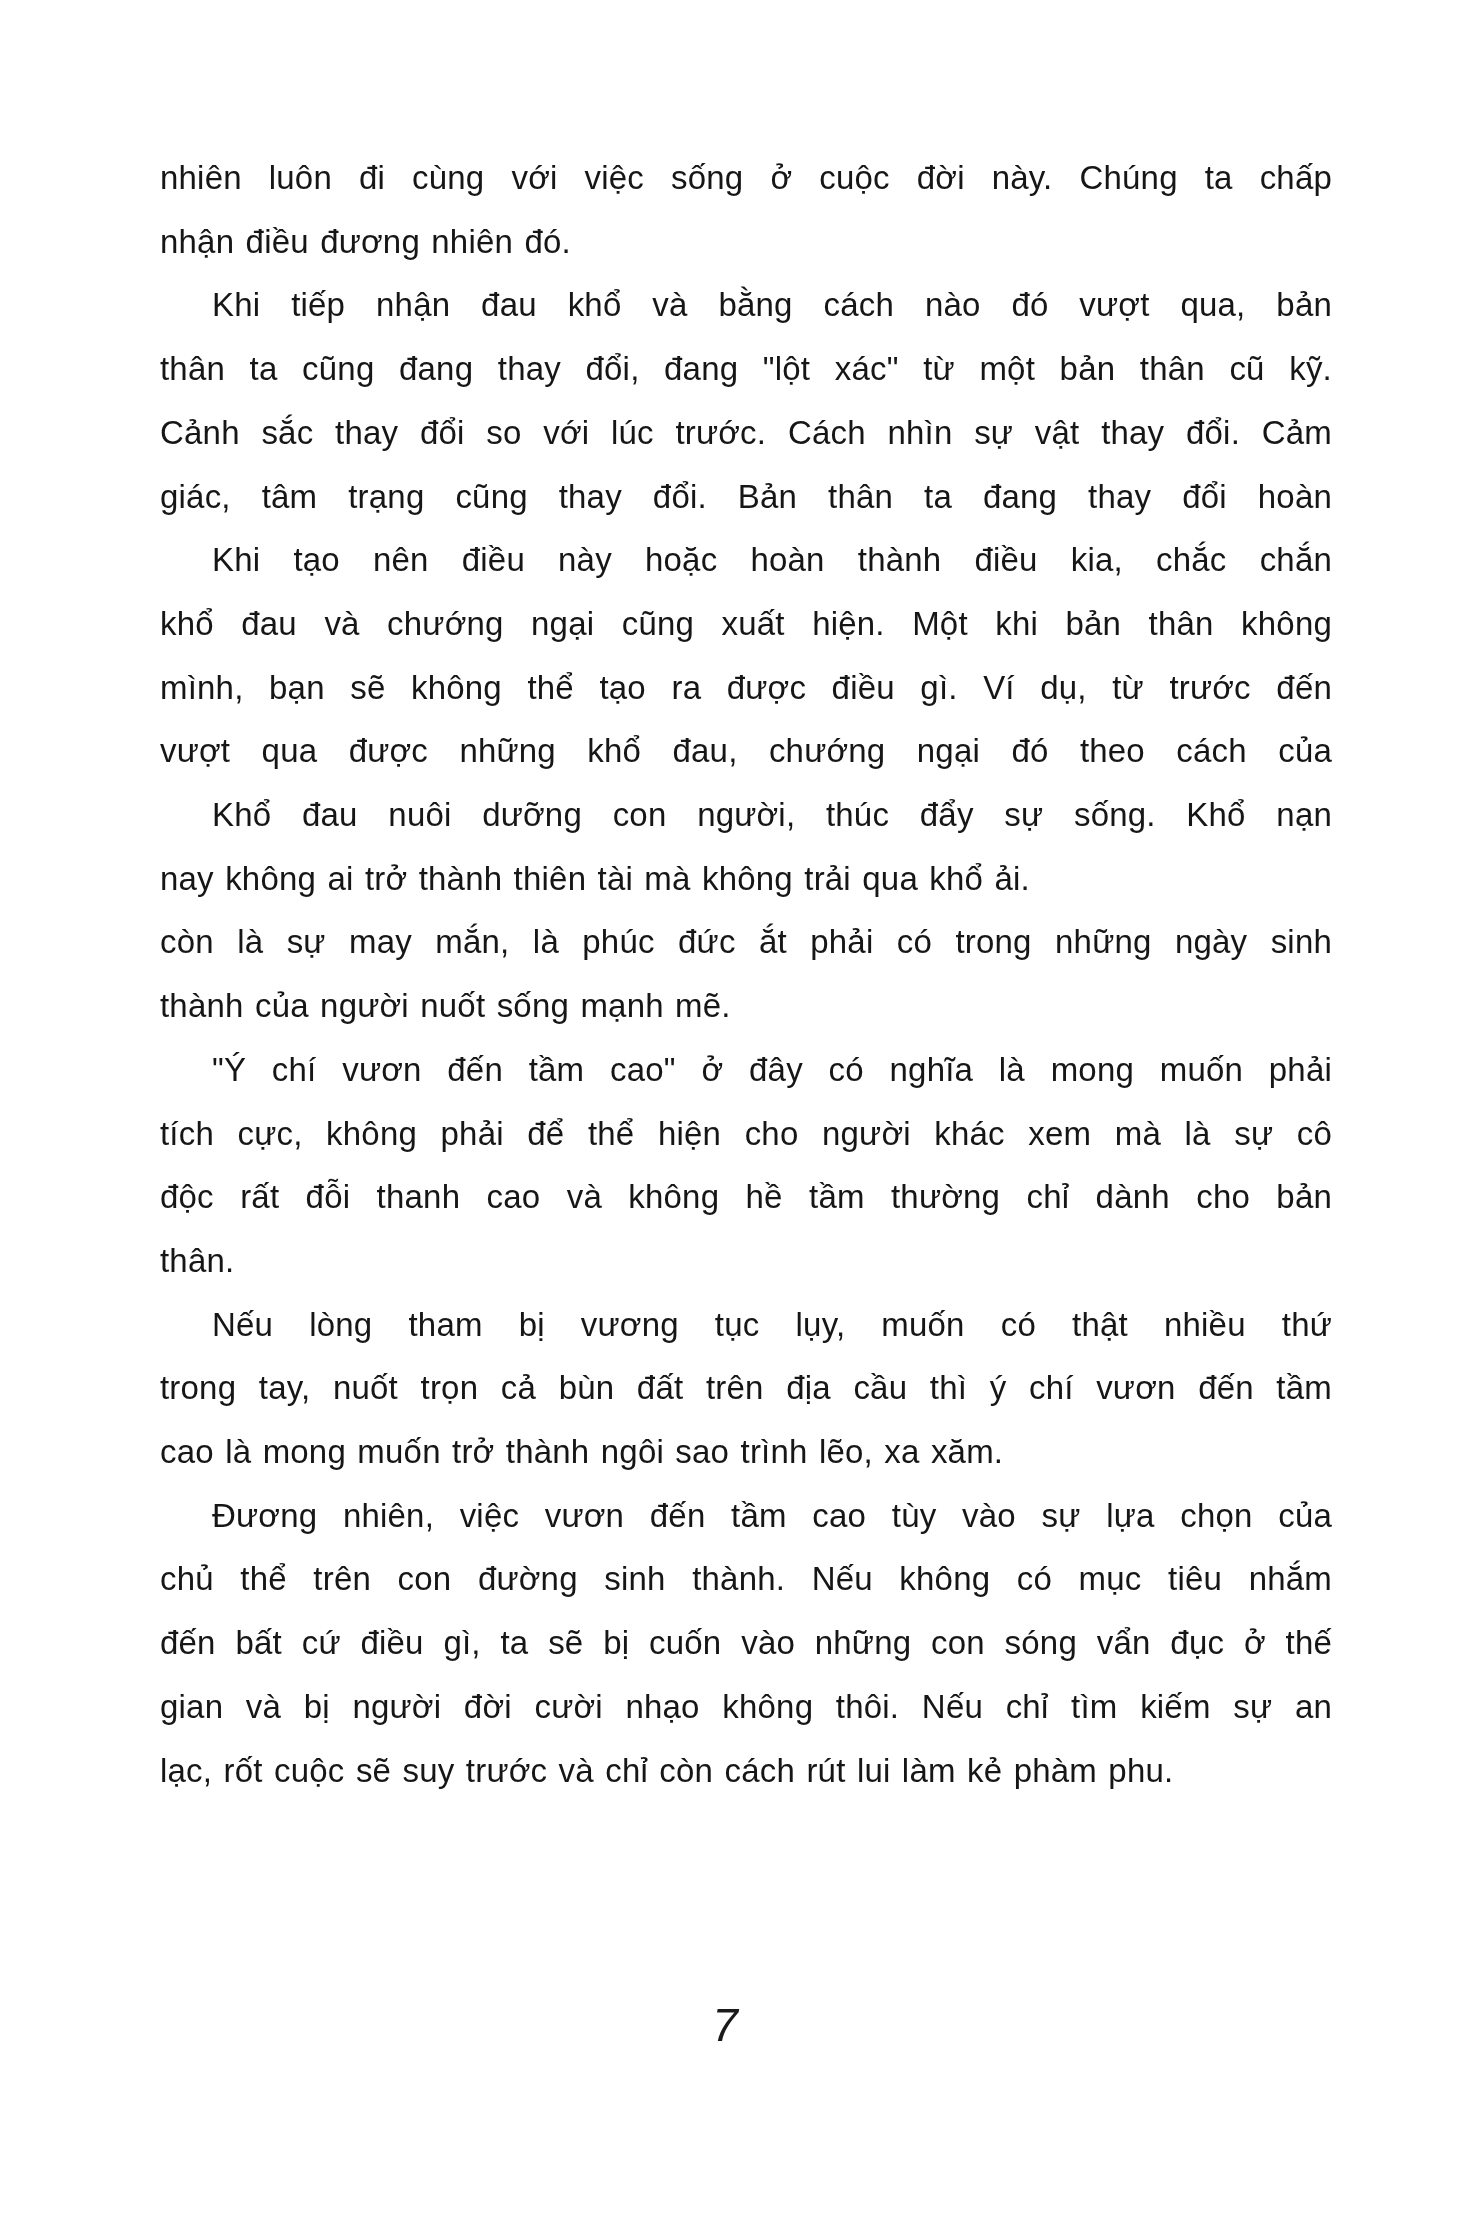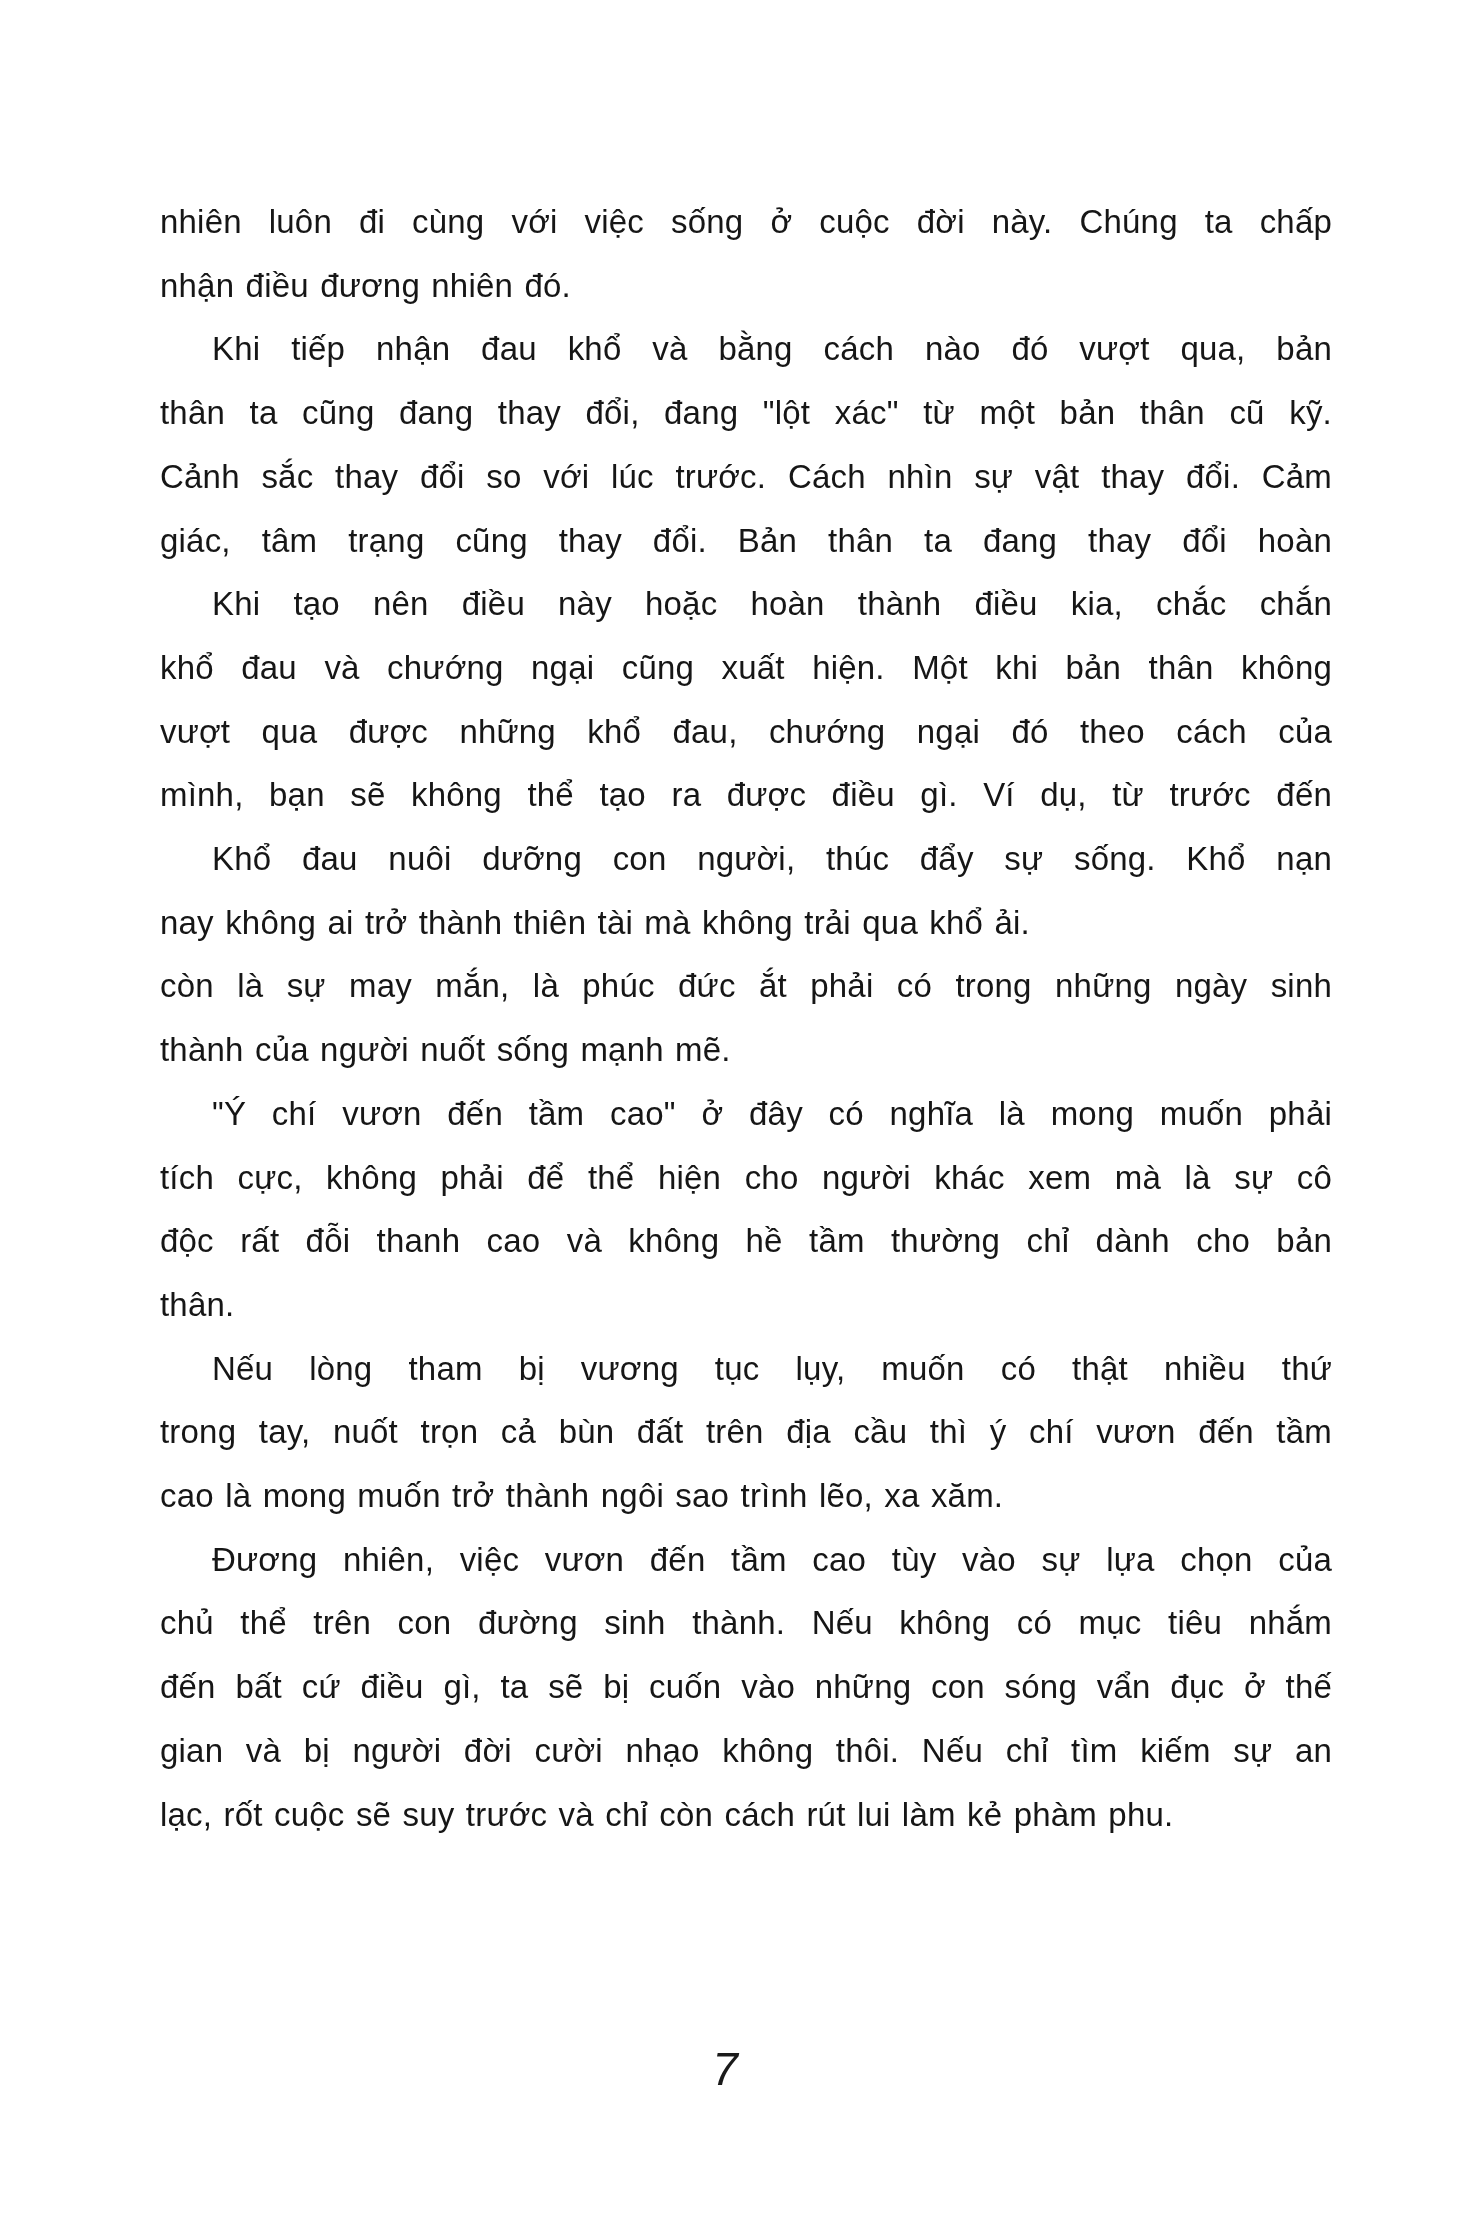--- a/index.html
+++ b/index.html
@@ -12,21 +12,20 @@
     height: 2240px;
     position: relative;
     font-family: "Liberation Sans", "DejaVu Sans", sans-serif;
     color: #161616;
     overflow: hidden;
   }
   .page {
     position: absolute;
     inset: 0;
     background: #ffffff;
-    margin-top: 44px;
   }
   .text-block {
     position: absolute;
     top: 146px;
     left: 160px;
     width: 1172px;
   }
   .line {
     font-size: 33px;
     line-height: 63.7px;
@@ -63,22 +62,22 @@
 
   <main class="text-block" id="text-block">
       <div class="line fill">nhiên luôn đi cùng với việc sống ở cuộc đời này. Chúng ta chấp</div>
       <div class="line">nhận điều đương nhiên đó.</div>
       <div class="line fill indent">Khi tiếp nhận đau khổ và bằng cách nào đó vượt qua, bản</div>
       <div class="line fill">thân ta cũng đang thay đổi, đang "lột xác" từ một bản thân cũ kỹ.</div>
       <div class="line fill">Cảnh sắc thay đổi so với lúc trước. Cách nhìn sự vật thay đổi. Cảm</div>
       <div class="line fill">giác, tâm trạng cũng thay đổi. Bản thân ta đang thay đổi hoàn</div>
       <div class="line fill indent">Khi tạo nên điều này hoặc hoàn thành điều kia, chắc chắn</div>
       <div class="line fill">khổ đau và chướng ngại cũng xuất hiện. Một khi bản thân không</div>
+      <div class="line fill">mình, bạn sẽ không thể tạo ra được điều gì. Ví dụ, từ trước đến</div>
       <div class="line fill">vượt qua được những khổ đau, chướng ngại đó theo cách của</div>
-      <div class="line fill">mình, bạn sẽ không thể tạo ra được điều gì. Ví dụ, từ trước đến</div>
       <div class="line fill indent">Khổ đau nuôi dưỡng con người, thúc đẩy sự sống. Khổ nạn</div>
       <div class="line">nay không ai trở thành thiên tài mà không trải qua khổ ải.</div>
       <div class="line fill">còn là sự may mắn, là phúc đức ắt phải có trong những ngày sinh</div>
       <div class="line">thành của người nuốt sống mạnh mẽ.</div>
       <div class="line fill indent">"Ý chí vươn đến tầm cao" ở đây có nghĩa là mong muốn phải</div>
       <div class="line fill">tích cực, không phải để thể hiện cho người khác xem mà là sự cô</div>
       <div class="line fill">độc rất đỗi thanh cao và không hề tầm thường chỉ dành cho bản</div>
       <div class="line">thân.</div>
       <div class="line fill indent">Nếu lòng tham bị vương tục lụy, muốn có thật nhiều thứ</div>
       <div class="line fill">trong tay, nuốt trọn cả bùn đất trên địa cầu thì ý chí vươn đến tầm</div>

